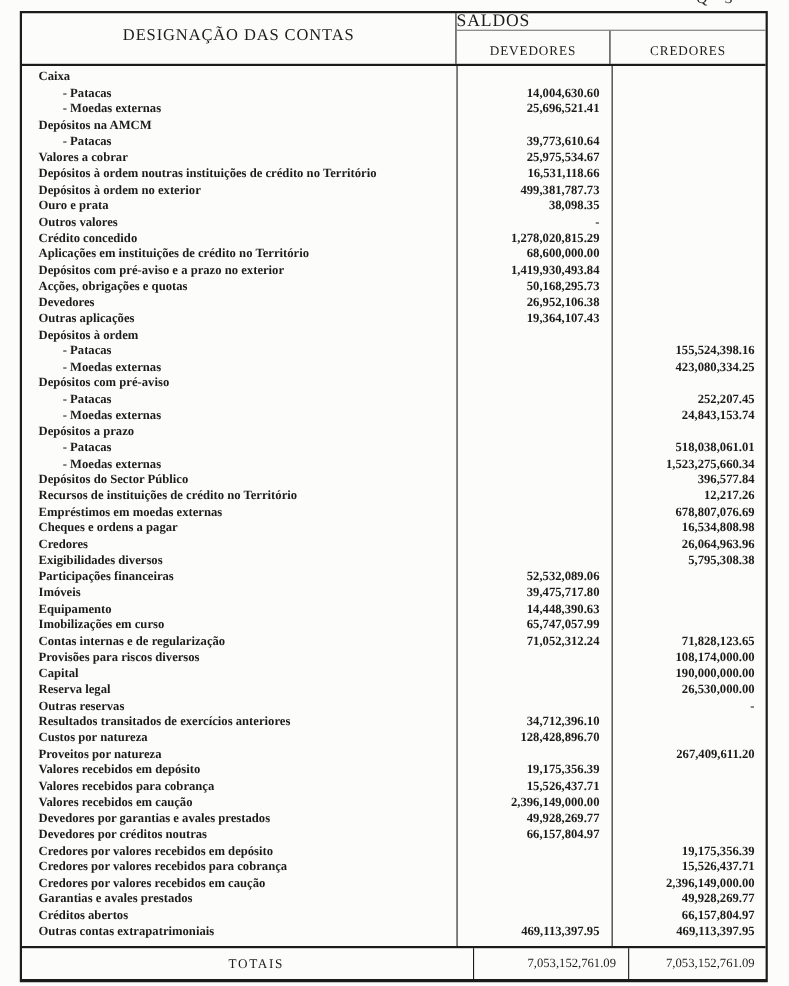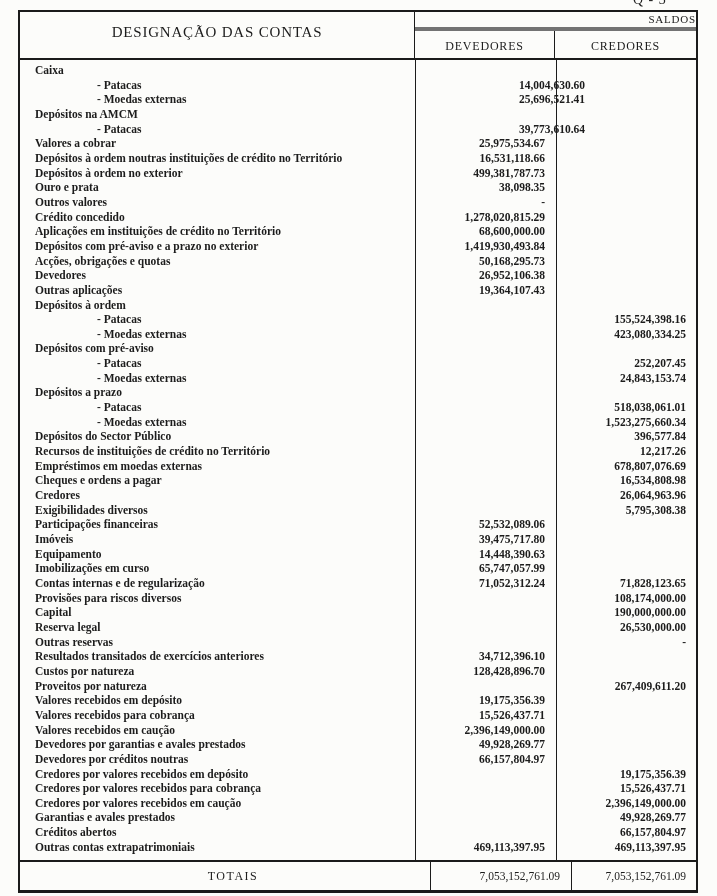--- a/index.html
+++ b/index.html
@@ -51,23 +51,23 @@
     justify-content: center;
     font-size: 15px;
     letter-spacing: 0.8px;
     padding-bottom: 6px;
     box-sizing: border-box;
   }
   .saldos-group { flex: 1; display: flex; flex-direction: column; }
   .saldos-cell {
     height: 15px;
     flex: 0 0 15px;
-    border-bottom: 4px solid #737373;
-    text-align: right;
-    font-size: 11px;
+    border-bottom: 1px solid #737373;
+    text-align: left;
+    font-size: 16px;
     line-height: 15px;
     letter-spacing: 0.8px;
   }
   .sub-headers { flex: 1; display: flex; }
   .sub-dev {
     width: 140px; flex: 0 0 140px;
     border-right: 1px solid #1b1b1b;
   }
   .sub-cred { flex: 1; }
   .sub-dev, .sub-cred {
@@ -97,21 +97,21 @@
   .tbody::after  { left: 536px; }
   .row {
     display: flex;
     height: 14.66px;
     line-height: 14.6px;
     font-size: 11.5px;
     font-weight: bold;
   }
   .c { box-sizing: border-box; white-space: nowrap; overflow: hidden; }
   .c.name  { width: 396px; flex: 0 0 396px; padding-left: 15px; }
-  .c.name.ind1 { padding-left: 37px; margin-left: 40px; }
+  .c.name.ind1 { padding-left: 37px; }
   .c.dev   { width: 140px; flex: 0 0 140px; text-align: right; padding-right: 11px; }
   .c.cred  { flex: 1; text-align: right; padding-right: 10px; }
   
   .tfoot {
     flex: 0 0 28px;
     height: 28px;
     border-top: 2px solid #1b1b1b;
     display: flex;
     align-items: center;
     font-size: 12px;

